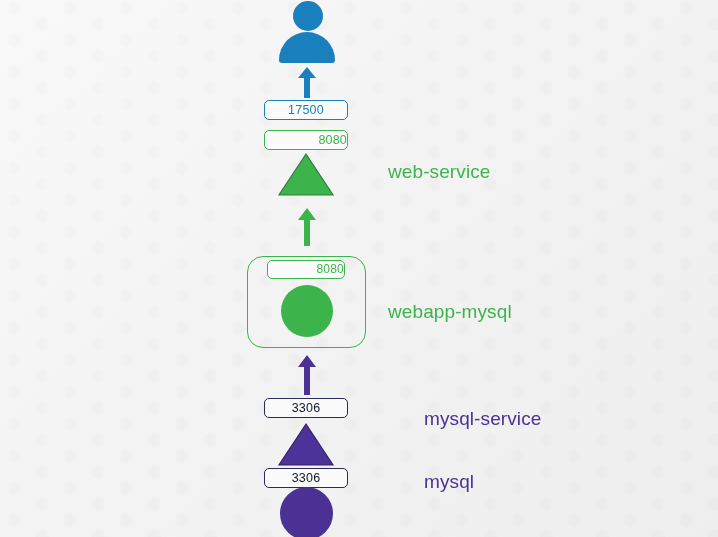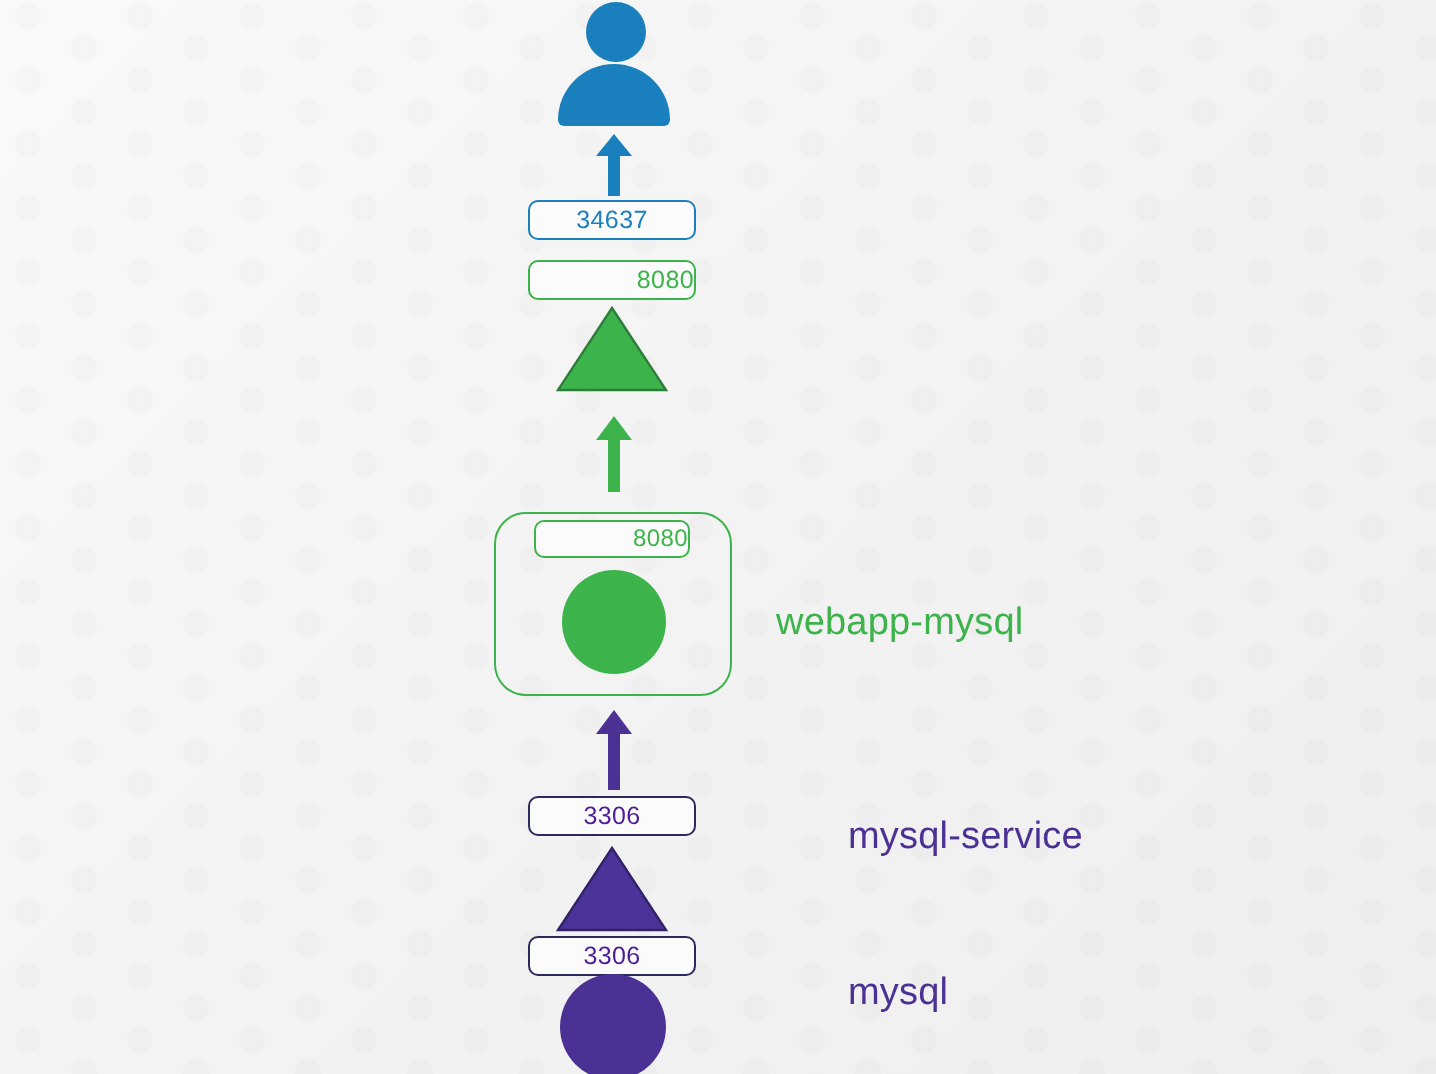--- a/index.html
+++ b/index.html
@@ -64,21 +64,21 @@
     width: 84px;
     line-height: 18px;
     text-align: center;
     font-size: 12.5px;
     border-radius: 5px;
     background: #fbfbfb;
     letter-spacing: 0.2px;
   }
   .port-badge.blue   { border: 1.4px solid #1a7fbd; color: #1a7fbd; }
   .port-badge.green  { border: 1.4px solid #3cb44b; color: #3cb44b; text-align: right; }
-  .port-badge.navy   { border: 1.4px solid #2a2a5c; color: #4c1d95; }
+  .port-badge.navy   { border: 1.4px solid #2a2a5c; color: #0f172a; }
   
   .triangle { position: absolute; }
   .triangle svg { display: block; }
   
   .pod-box {
     position: absolute;
     box-sizing: border-box;
     border-radius: 16px;
     background: transparent;
   }
@@ -108,30 +108,31 @@
     <div class="actor-head"></div>
     <div class="actor-body"></div>
   </div>
 
   <div class="arrow" style="left:296px; top:67px; height:31px;">
     <svg width="22" height="31" viewBox="0 0 22 31">
       <polygon points="11,0 20,11 14,11 14,31 8,31 8,11 2,11" fill="#1a7fbd"></polygon>
     </svg>
   </div>
 
-  <div class="port-badge blue" style="left:264px; top:100px;">34637</div>
+  <div class="port-badge blue" style="left:264px; top:100px;">17500</div>
 
   <div class="port-badge green" style="left:264px; top:130px;">8080</div>
 
   <div class="triangle" style="left:277px; top:152px;">
     <svg width="58" height="45" viewBox="0 0 58 45">
       <polygon points="29,2 56,43 2,43" fill="#3cb44b" stroke="#2f7d3a" stroke-width="1.2"></polygon>
     </svg>
   </div>
 
+  <div class="node-label green" style="left:388px; top:161px;">web-service</div>
 
   <div class="arrow" style="left:296px; top:208px; height:38px;">
     <svg width="22" height="38" viewBox="0 0 22 38">
       <polygon points="11,0 20,12 14,12 14,38 8,38 8,12 2,12" fill="#3cb44b"></polygon>
     </svg>
   </div>
 
   <div class="pod-box green" style="left:247px; top:256px; width:119px; height:92px;">
   </div>
 
@@ -153,15 +154,15 @@
       <polygon points="29,2 56,43 2,43" fill="#4c3399" stroke="#332268" stroke-width="1.2"></polygon>
     </svg>
   </div>
 
   <div class="node-label purple" style="left:388px; top:408px;">mysql-service</div>
 
   <div class="port-badge navy" style="left:264px; top:468px;">3306</div>
 
   <div class="pod-circle purple" style="left:280px; top:487px; width:53px; height:53px;"></div>
 
-  <div class="node-label purple" style="left:388px; top:486px;">mysql</div>
+  <div class="node-label purple" style="left:388px; top:471px;">mysql</div>
 
 </div>
 
 </body></html>

